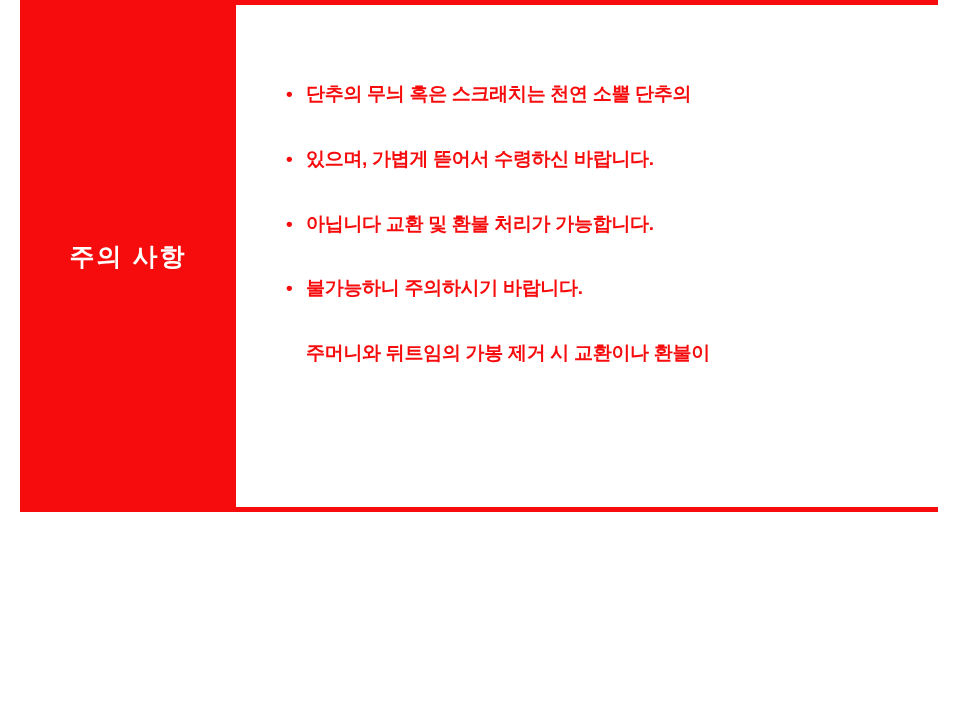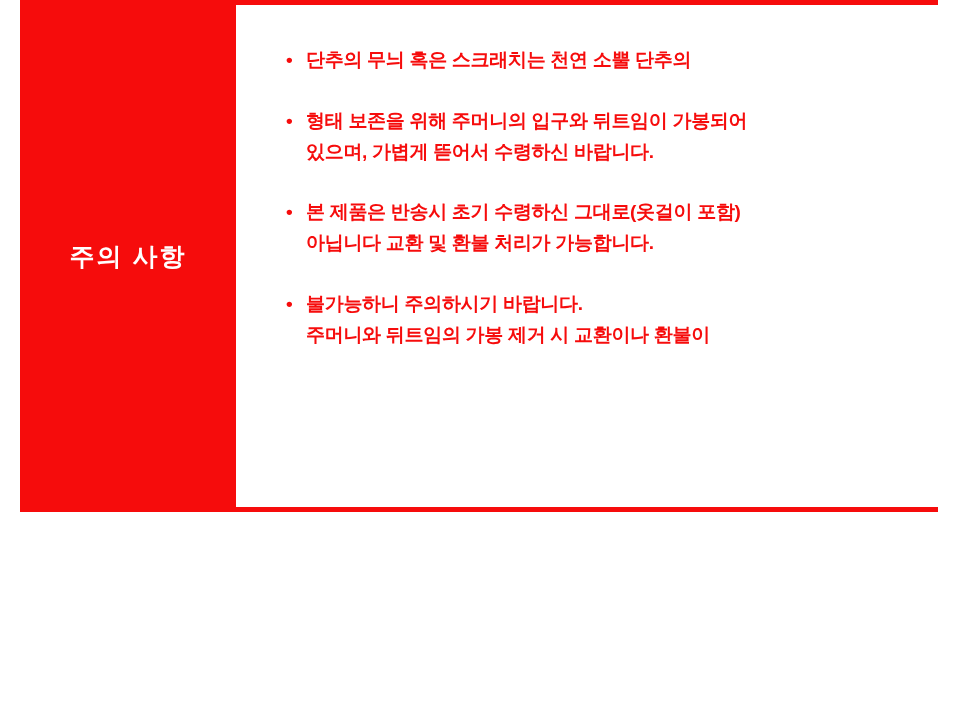--- a/index.html
+++ b/index.html
@@ -80,20 +80,21 @@
     left: 2px;
     top: 0;
     color: #f60c0c;
     font-size: 19px;
     line-height: 1.62;
   }
 
   .notice-line {
     display: block;
     white-space: nowrap;
+    margin-top: 34px;
   }
 </style>
 </head>
 <body>
 
 <div class="notice-panel">
 
   <div class="notice-title-col">
     <span class="notice-title">주의 사항</span>
   </div>
@@ -101,27 +102,25 @@
   <div class="notice-body">
     <ul class="notice-list">
 
       <li class="notice-item">
         <span class="notice-bullet">•</span>
         <span class="notice-line">단추의 무늬 혹은 스크래치는 천연 소뿔 단추의</span>
       </li>
 
       <li class="notice-item">
         <span class="notice-bullet">•</span>
-        <span class="notice-line">형태 보존을 위해 주머니의 입구와 뒤트임이 가봉되어</span>
         <span class="notice-line">있으며, 가볍게 뜯어서 수령하신 바랍니다.</span>
       </li>
 
       <li class="notice-item">
         <span class="notice-bullet">•</span>
-        <span class="notice-line">본 제품은 반송시 초기 수령하신 그대로(옷걸이 포함)</span>
         <span class="notice-line">아닙니다 교환 및 환불 처리가 가능합니다.</span>
       </li>
 
       <li class="notice-item">
         <span class="notice-bullet">•</span>
         <span class="notice-line">불가능하니 주의하시기 바랍니다.</span>
         <span class="notice-line">주머니와 뒤트임의 가봉 제거 시 교환이나 환불이</span>
       </li>
 
     </ul>

